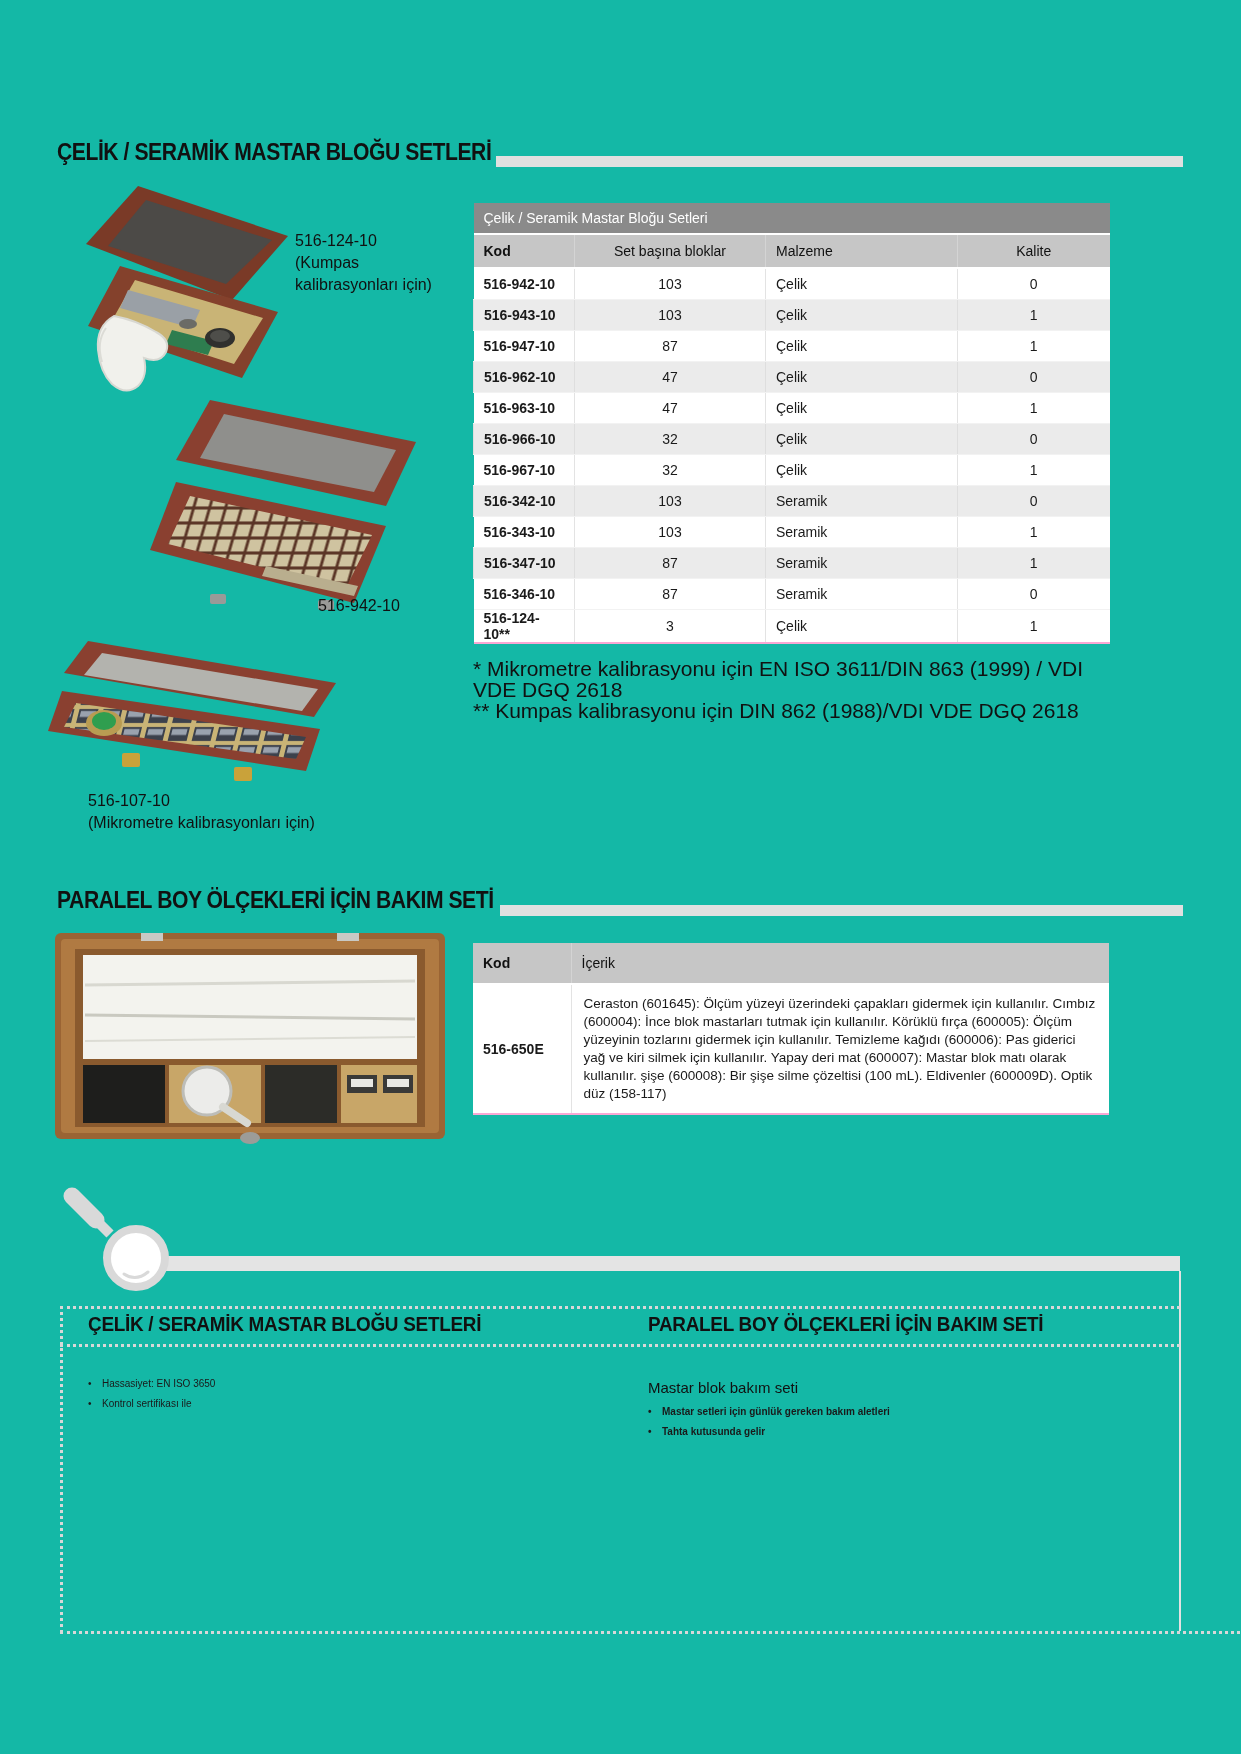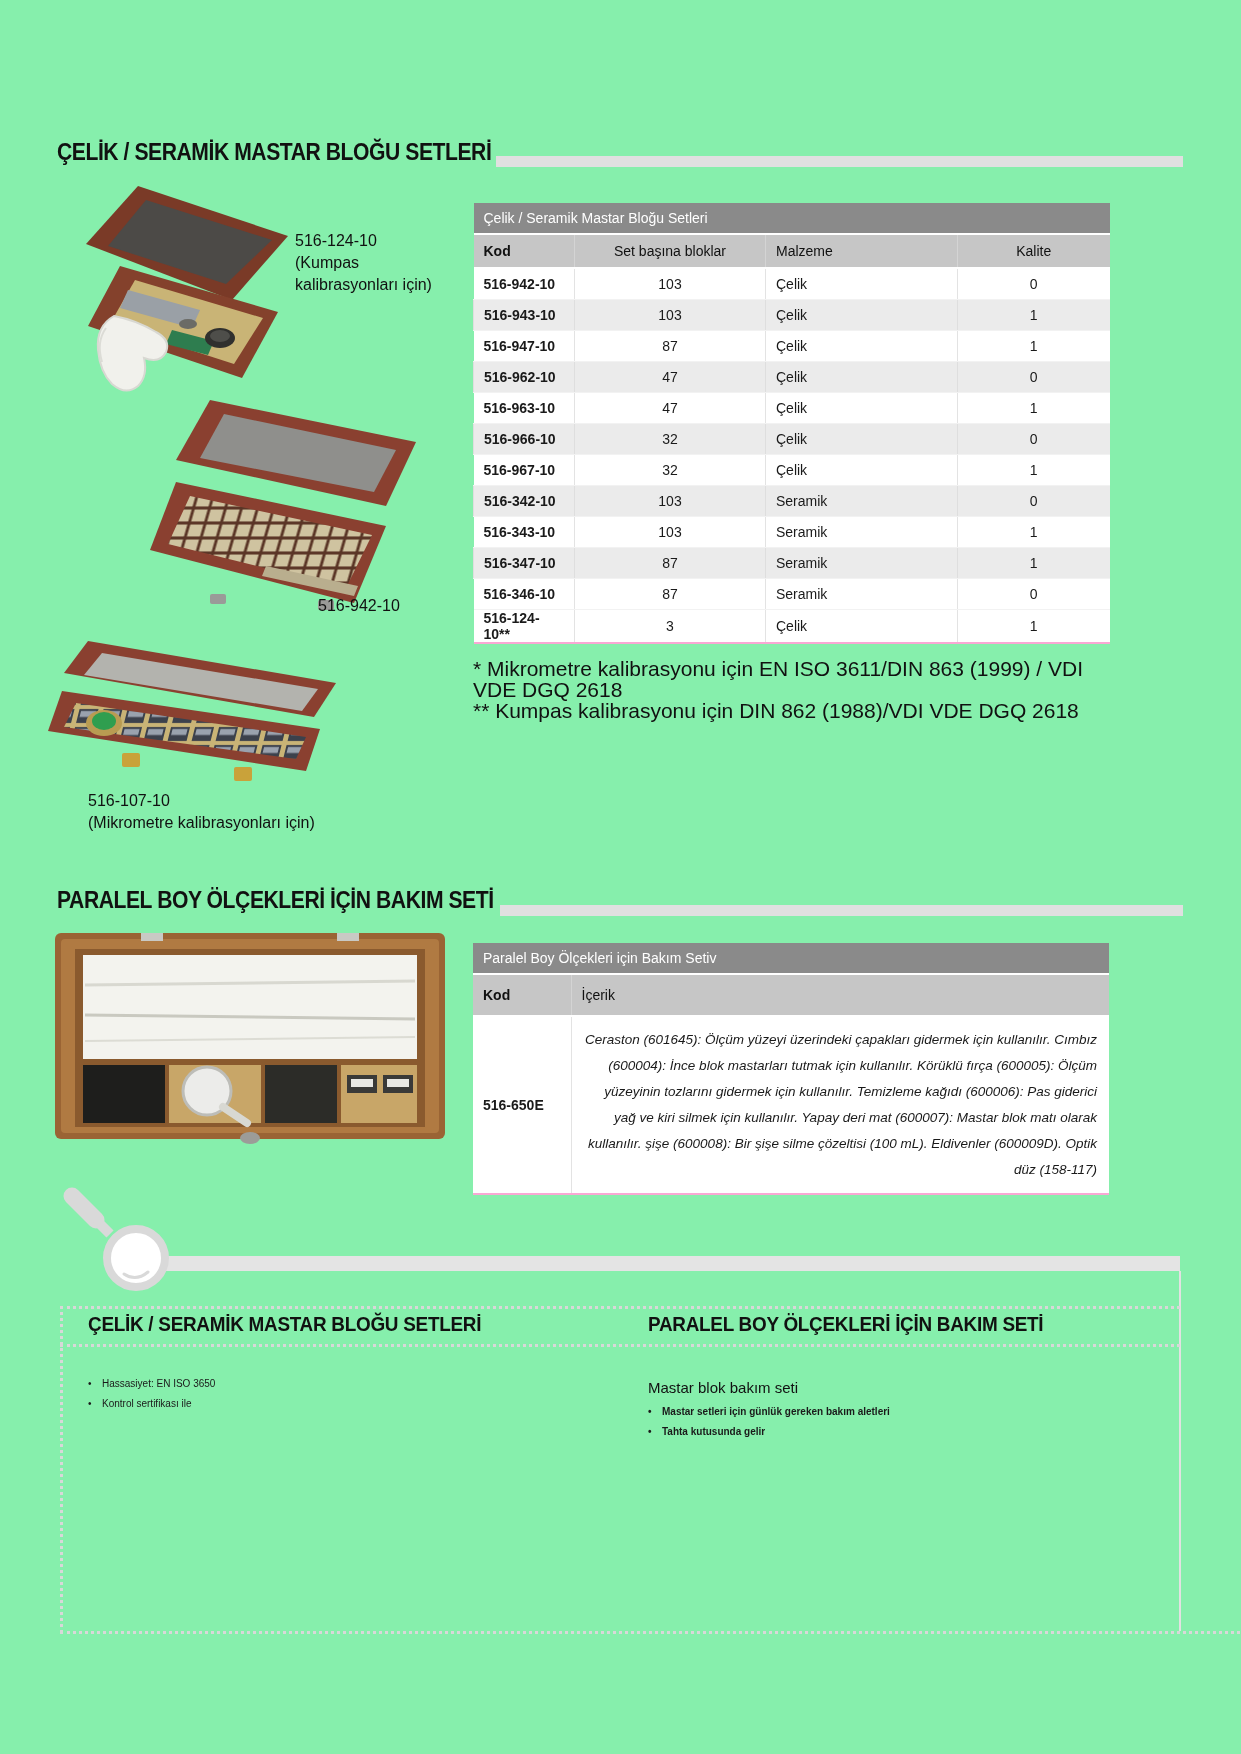--- a/index.html
+++ b/index.html
@@ -1,17 +1,17 @@
 <!DOCTYPE html>
 <html><head>
 <meta charset="utf-8">
 <style>
   html,body { margin:0; padding:0; background:#fff; }
   .page {
-    position:relative; width:1241px; height:1754px; background:#86efac;
+    position:relative; width:1241px; height:1754px; background:#14b8a6;
     font-family:"Liberation Sans", sans-serif; color:#1a1a1a; overflow:hidden;
   }
   .abs { position:absolute; }
 
   
   .h-main {
     font-weight:bold; font-size:24px; letter-spacing:-0.5px; white-space:nowrap;
     transform:scaleX(0.88); transform-origin:0 50%; color:#111;
   }
   .accent-bar { background:#e0e0e0; height:11px; }
@@ -33,21 +33,21 @@
   .tbl tbody tr.alt td { background:#ebebeb; border-left:1px solid #dedede; }
   .tbl tbody tr:last-child td { border-bottom:2px solid #f9a8d4; }
   .ta-c { text-align:center; }
   .ta-l { text-align:left; }
 
   
   .tbl2 .cols th { height:40px; }
   .tbl2 .cols th:last-child { font-weight:normal; text-align:left; }
   .tbl2 tbody td { height:auto; vertical-align:middle; }
   .tbl2 .content-cell {
-    font-size:13.5px; line-height:26px; padding:10px 12px; text-align:right; font-weight:normal;font-style:italic;
+    font-size:13.5px; line-height:18px; padding:10px 12px; text-align:left; font-weight:normal;
   }
 
   .footnote { font-size:21px; line-height:21px; color:#111; }
 
   .caption { font-size:16px; line-height:22px; color:#111; }
 
   
   .dotline { border-top:3px dotted #d8d8d8; height:0; }
   .vdotline { border-left:3px dotted #d8d8d8; width:0; }
   .vsolid { background:#e2e2e2; width:2px; }
@@ -259,23 +259,20 @@
       <rect x="282" y="0" width="22" height="8" fill="#c9c9c4"></rect>
     </svg>
   </div>
 
   <table class="tbl tbl2 abs" style="left:473px; top:943px; width:636px;">
     <colgroup>
         <col style="width:98px">
         <col style="width:538px">
       </colgroup>
     <thead>
-      <tr class="titlebar">
-        <td colspan="2">Paralel Boy Ölçekleri için Bakım Setiv</td>
-      </tr>
       <tr class="cols">
         <th>Kod</th>
         <th>İçerik</th>
       </tr>
     </thead>
     <tbody>
       <tr>
         <td style="height:115px;">516-650E</td>
         <td class="content-cell">Ceraston (601645): Ölçüm yüzeyi üzerindeki çapakları gidermek için kullanılır. Cımbız (600004): İnce blok mastarları tutmak için kullanılır. Körüklü fırça (600005): Ölçüm yüzeyinin tozlarını gidermek için kullanılır. Temizleme kağıdı (600006): Pas giderici yağ ve kiri silmek için kullanılır. Yapay deri mat (600007): Mastar blok matı olarak kullanılır. şişe (600008): Bir şişe silme çözeltisi (100 mL). Eldivenler (600009D). Optik düz (158-117)</td>
       </tr>

